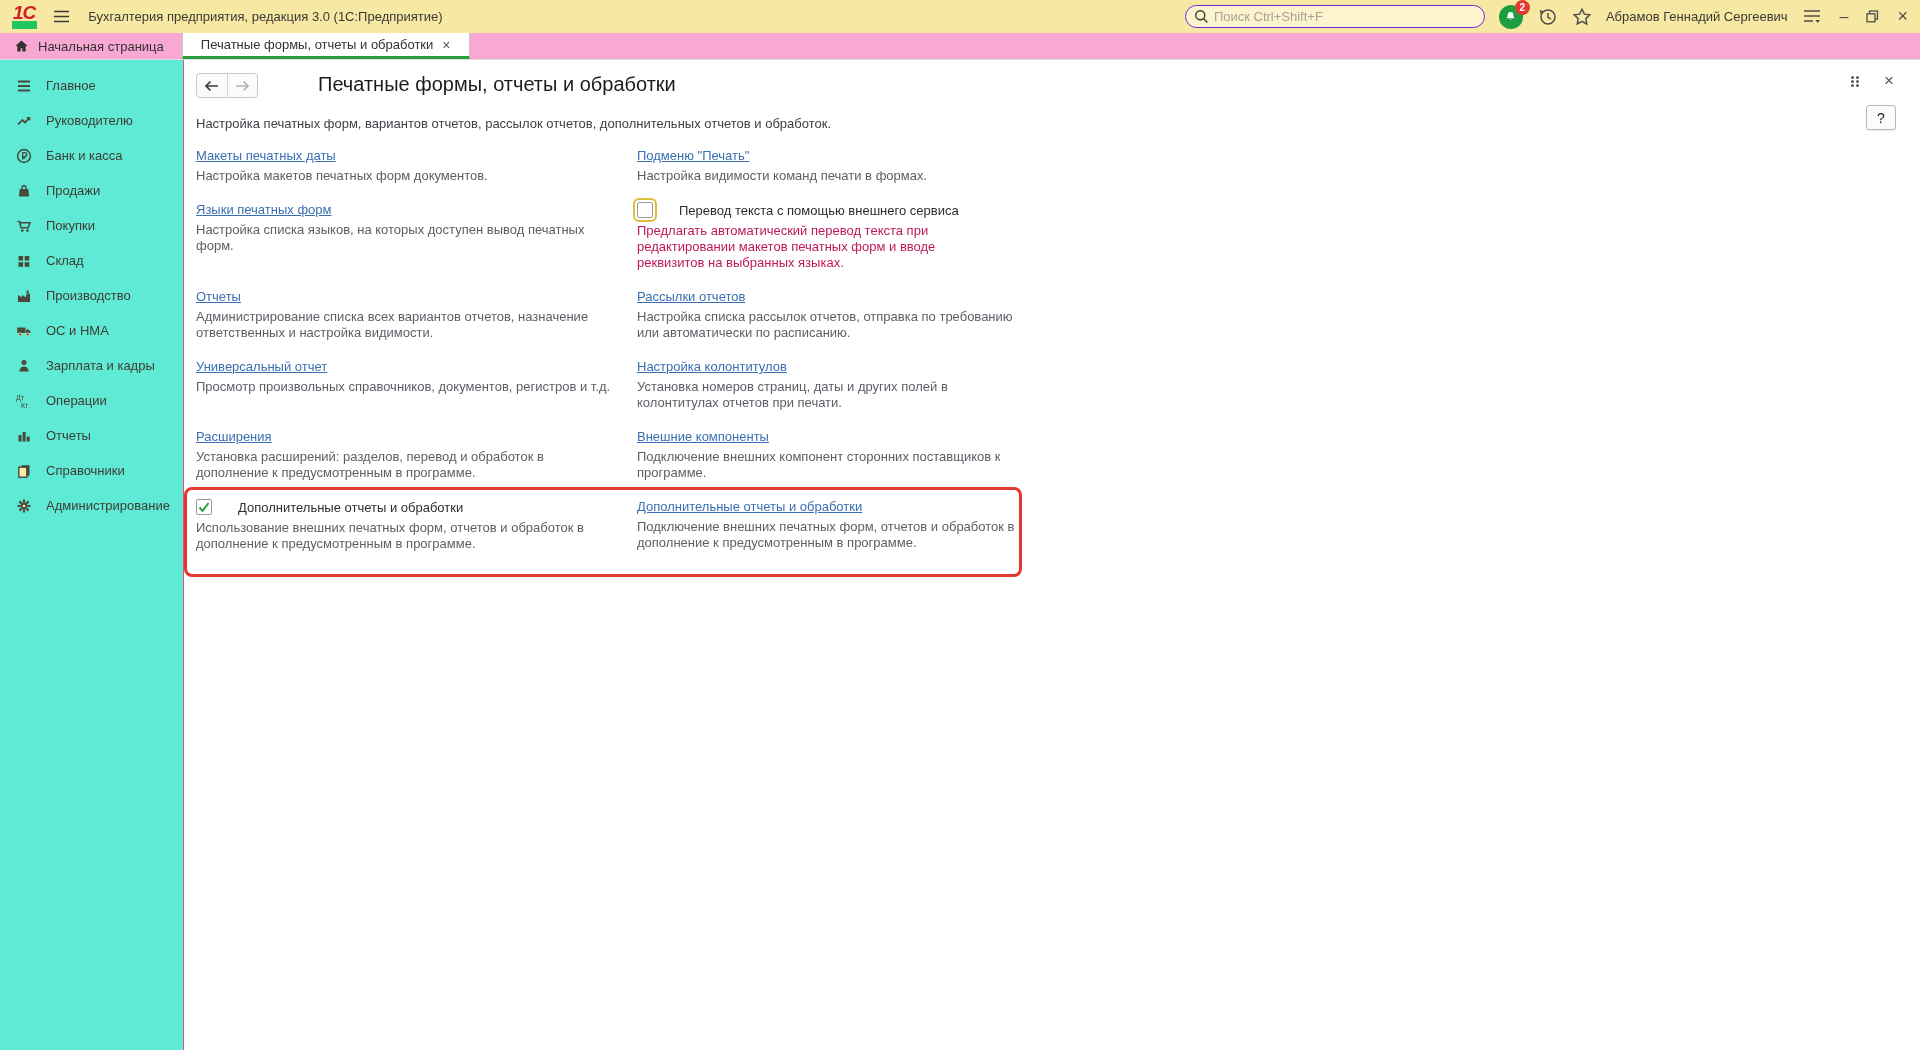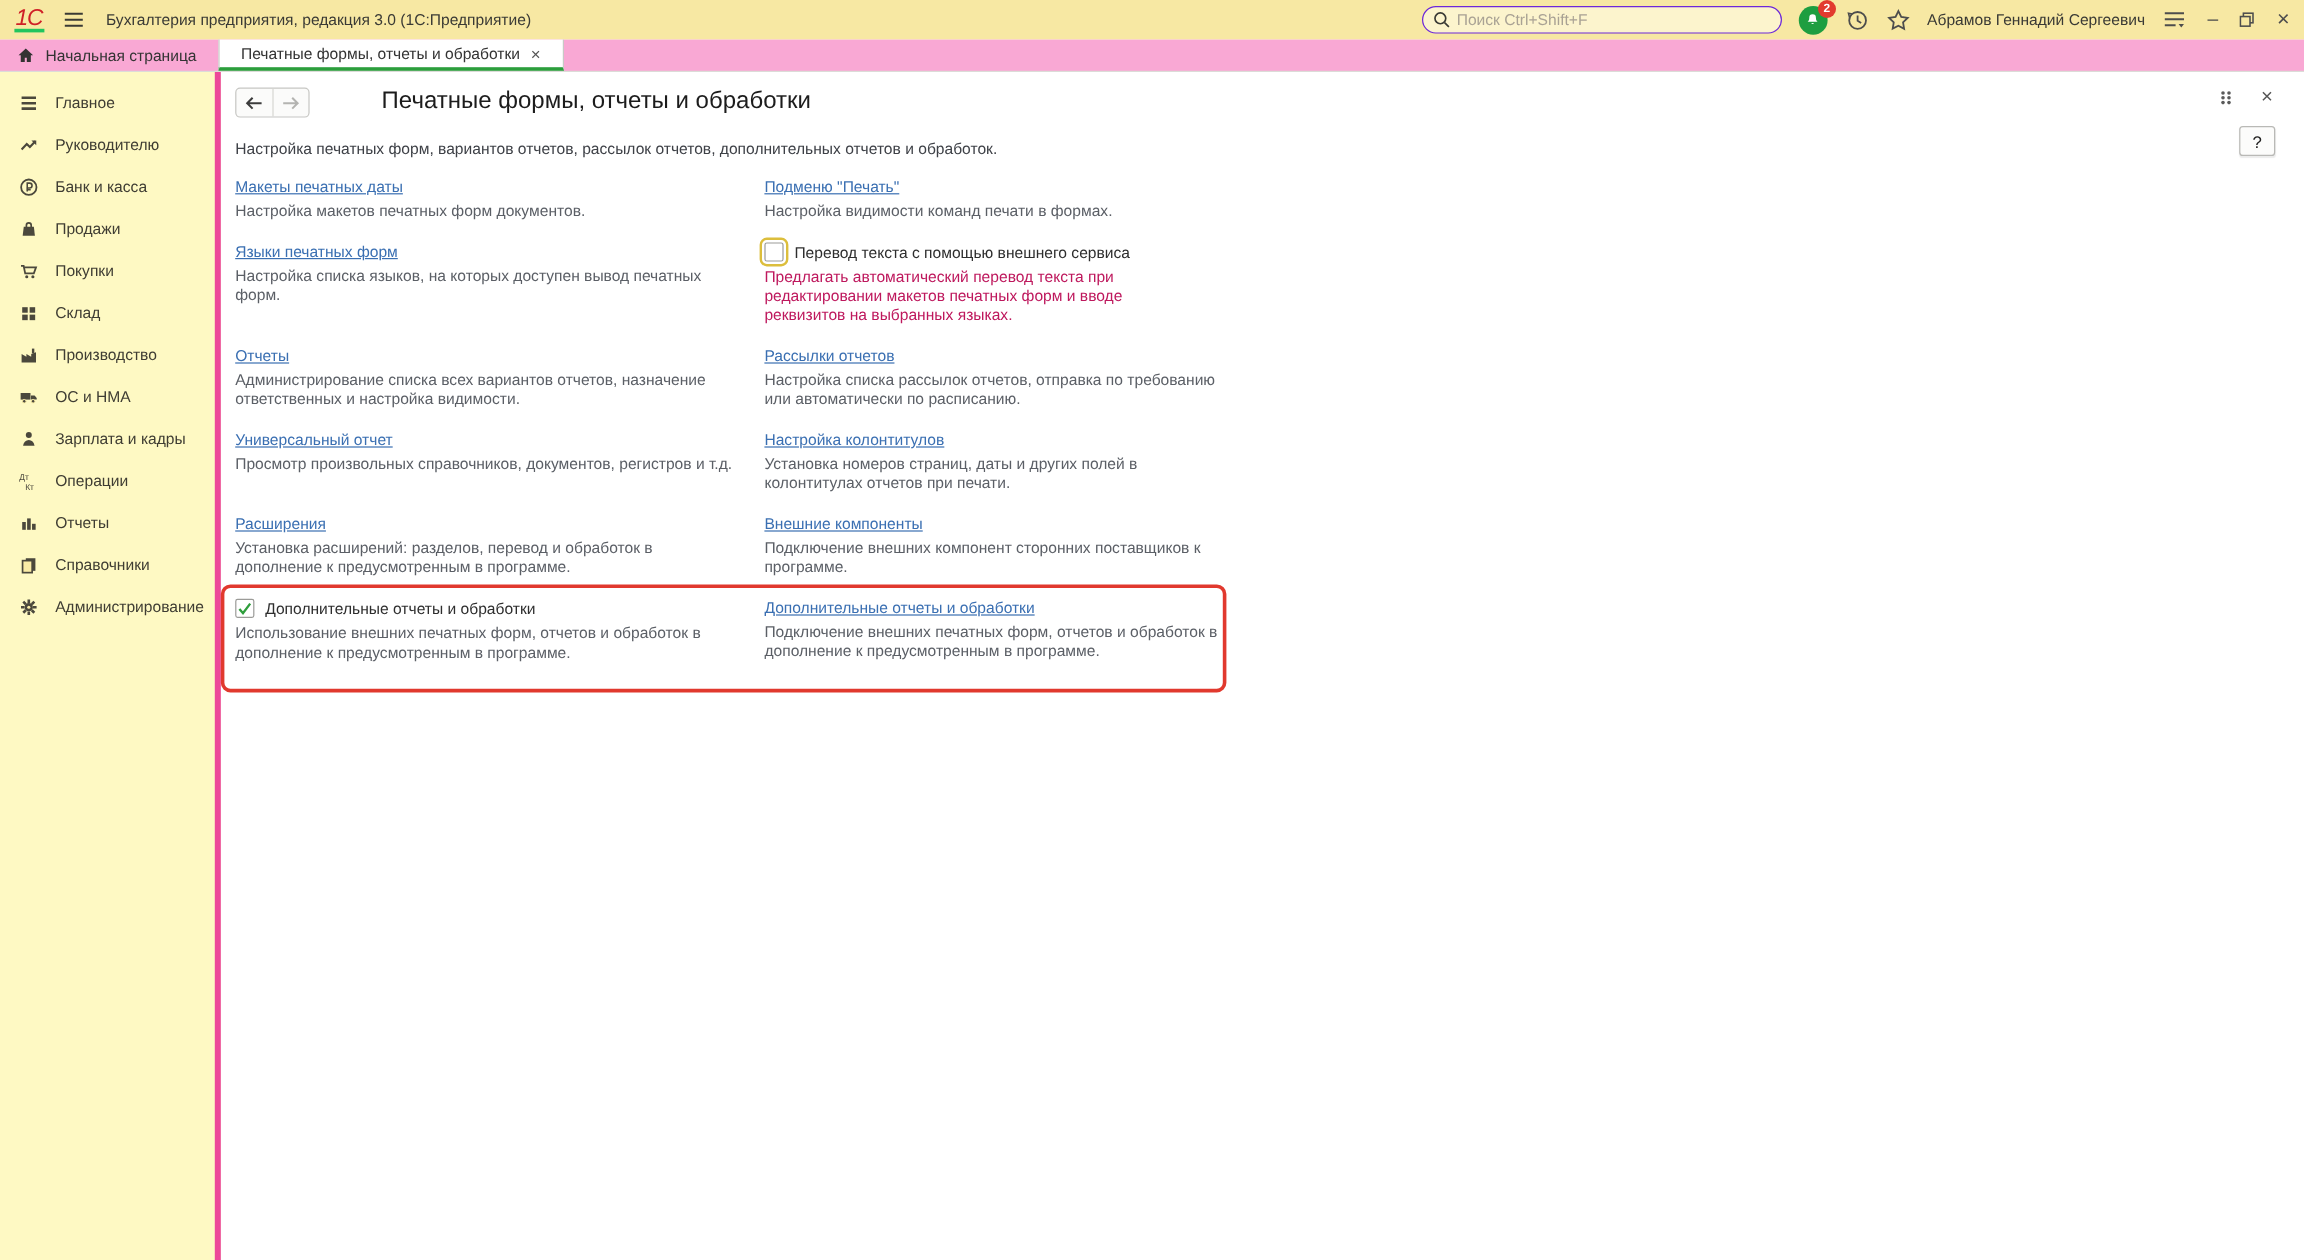--- a/index.html
+++ b/index.html
@@ -8,22 +8,22 @@
     font-family:"Liberation Sans","DejaVu Sans",sans-serif;
     font-size:13px; color:#333; background:#fff; position:relative;
   }
 
   
   .titlebar {
     position:absolute; top:0; left:0; right:0; height:33px;
     background:#f7e8a3; display:flex; align-items:center; padding:0 12px;
   }
   .logo-1c {
-    color:#cf2027; font-weight:normal; font-style:italic; font-size:19px;
-    border-bottom:3px solid #22c55e; line-height:17px; padding:0 2px 0 1px;
+    color:#cf2027; font-weight:bold; font-style:italic; font-size:19px;
+    border-bottom:8px solid #22c55e; line-height:17px; padding:0 2px 0 1px;
     letter-spacing:-1px;
   }
   .burger { margin-left:16px; display:inline-flex; }
   .app-title { margin-left:18px; color:#3a3a35; }
   .tb-spacer { flex:1; }
   .searchbox {
     width:300px; height:23px; background:#fcf4cd; border:1px solid #6d28d9;
     border-radius:12px; display:flex; align-items:center; padding:0 8px; gap:5px;
   }
   .searchbox input {
@@ -54,21 +54,21 @@
   .tab.home { padding-left:14px; }
   .tab.active {
     background:#fff; border-left:1px solid #c9c9c6; border-right:1px solid #c9c9c6;
     border-bottom:3px solid #2b9e3c; padding-bottom:0;
   }
   .tab-close { color:#555; font-size:14px; line-height:1; }
 
   
   .sidebar {
     position:absolute; top:60px; left:0; bottom:0; width:184px;
-    background:#fef9c3; border-right:5px solid #ec4899; padding-top:8px;
+    background:#5eead4; border-right:1px solid #ec4899; padding-top:8px;
   }
   .sb-item { height:35px; display:flex; align-items:center; padding-left:15px; gap:13px; cursor:default; }
   .sb-ico { width:18px; display:inline-flex; justify-content:center; }
   .sb-label { color:#3f3d33; }
 
   
   .content { position:absolute; top:60px; left:185px; right:0; bottom:0; background:#fff; }
   .navpair {
     position:absolute; left:11px; top:13px; width:62px; height:25px;
     border:1px solid #c6c6c3; border-radius:4px; background:#fbfbfa; display:flex;
@@ -88,21 +88,21 @@
   .subtitle { position:absolute; left:11px; top:56px; color:#3e4147; }
 
   .links-grid {
     position:absolute; left:11px; top:88px;
     display:grid; grid-template-columns:441px 420px;
   }
   .cell { margin-bottom:18px; padding-right:24px; }
   .cell a.lnk { color:#3a6fb2; text-decoration:underline; cursor:pointer; }
   .cell .desc { margin-top:5px; color:#5b5f66; line-height:16px; max-width:420px; }
   .cell .desc.muted { color:#be185d; max-width:345px; }
-  .cb-row { display:flex; align-items:center; gap:9px; }
+  .cb-row { display:flex; align-items:center; gap:26px; }
   .cb-box {
     width:16px; height:16px; background:#fff; border:1px solid #9b9b98;
     border-radius:2px; display:inline-flex; align-items:center; justify-content:center; flex:none;
   }
   .cb-box.focused { outline:2px solid #dcbe3c; outline-offset:2px; }
   .cb-label { color:#2e2e2e; }
 
   .highlight-box {
     position:absolute; left:184px; top:487px; width:838px; height:90px;
     border:3px solid #e1392e; border-radius:8px; pointer-events:none;

